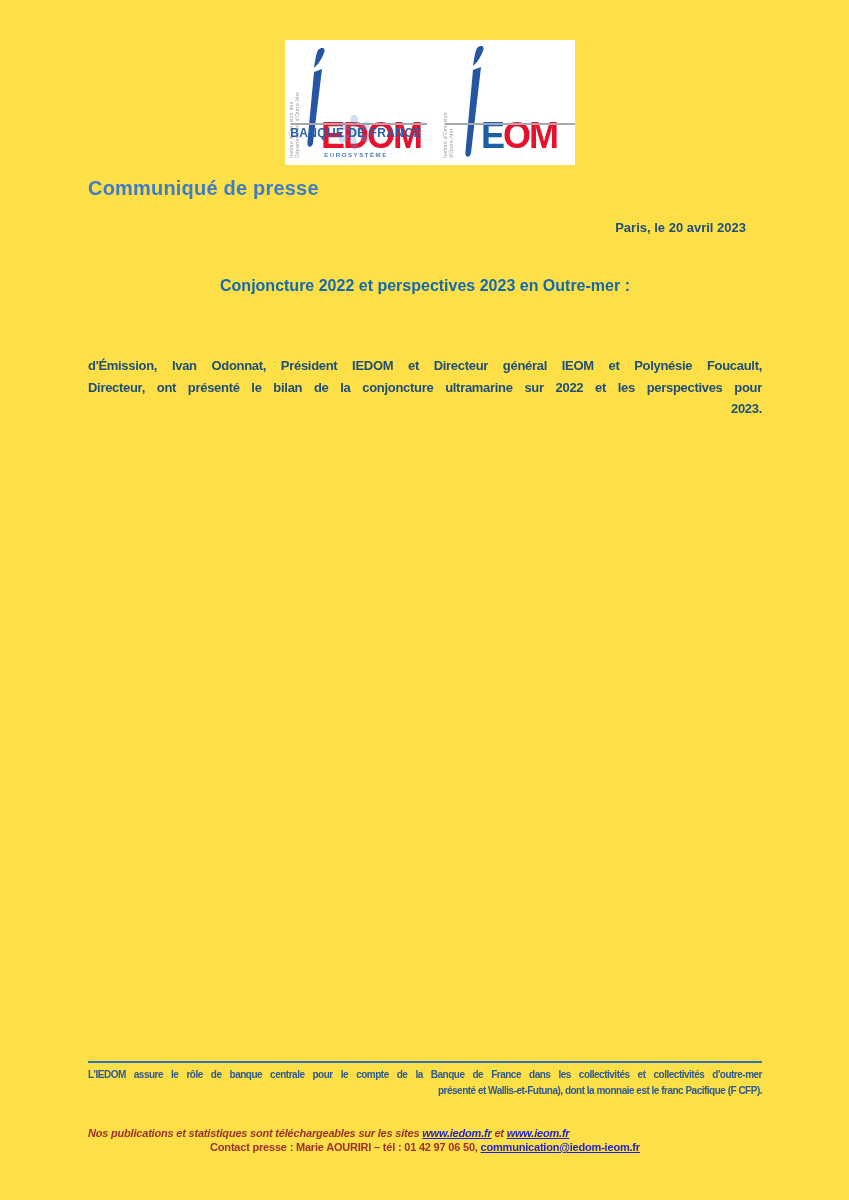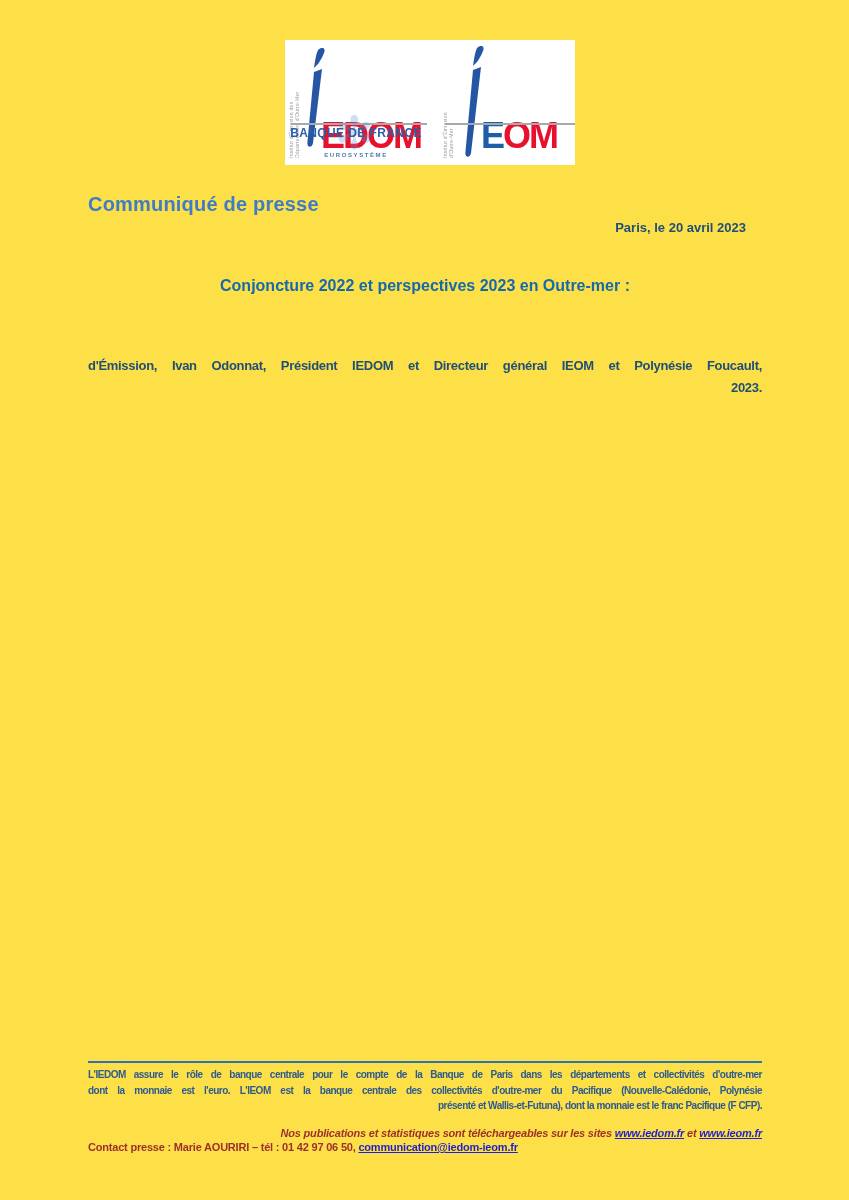--- a/index.html
+++ b/index.html
@@ -52,21 +52,20 @@
   }
 
   
   .press-heading {
     position: absolute;
     left: 88px; top: 177px;
     color: #3f7cc7;
     font-size: 20px;
     font-weight: 600;
     letter-spacing: 0.2px;
-    margin-top: 16px;
   }
   .date-line {
     position: absolute;
     left: 72px; top: 220px;
     width: 674px;
     text-align: right;
     color: #1f4e79;
     font-size: 13px;
     font-weight: 700;
   }
@@ -111,31 +110,32 @@
     color: #2d5a92;
     font-size: 10px;
     font-weight: 700;
     letter-spacing: -0.5px;
     line-height: 15.5px;
   }
   .pub-line {
     position: absolute;
     left: 88px; top: 1127px;
     width: 674px;
-    text-align: right;
+    text-align: left;
     color: #9e2f2f;
     font-size: 11px;
     font-weight: 700;
     font-style: italic;
     letter-spacing: -0.2px;
   }
   .contact-line {
     position: absolute;
     left: 88px; top: 1141px;
     width: 674px;
+    text-align: center;
     color: #9e2f2f;
     font-size: 11px;
     font-weight: 600;
     letter-spacing: -0.2px;
   }
   .link { color: #1f1fd4; text-decoration: underline; cursor: pointer; }
 </style>
 </head>
 <body>
 
@@ -180,28 +180,28 @@
 
   <div class="press-heading">Communiqué de presse</div>
   <div class="date-line">Paris, le 20 avril 2023</div>
 
   <div class="doc-title">
     <div>Conjoncture 2022 et perspectives 2023 en Outre-mer :</div>
   </div>
 
   <div class="body-par">
     <div class="jline">d'Émission, Ivan Odonnat, Président IEDOM et Directeur général IEOM et Polynésie Foucault,</div>
+    <div class="jline">Directeur, ont présenté le bilan de la conjoncture ultramarine sur 2022 et les perspectives pour</div>
     <div class="lline">2023.</div>
   </div>
 
   <div class="foot-rule"></div>
 
   <div class="footnote">
-    <div class="jline">L'IEDOM assure le rôle de banque centrale pour le compte de la Banque de Paris dans les départements et collectivités d'outre-mer</div>
-    <div class="jline">dont la monnaie est l'euro. L'IEOM est la banque centrale des collectivités d'outre-mer du Pacifique (Nouvelle-Calédonie, Polynésie</div>
+    <div class="jline">L'IEDOM assure le rôle de banque centrale pour le compte de la Banque de France dans les collectivités et collectivités d'outre-mer</div>
     <div class="lline">présenté et Wallis-et-Futuna), dont la monnaie est le franc Pacifique (F CFP).</div>
   </div>
 
   <div class="pub-line"><span>Nos publications  et statistiques sont téléchargeables sur les sites </span><span class="link">www.iedom.fr</span><span> et </span><span class="link">www.ieom.fr</span></div>
 
   <div class="contact-line"><span>Contact presse : Marie AOURIRI – tél : 01 42 97 06 50, </span><span class="link">communication@iedom-ieom.fr</span></div>
 
 </div>
 
 </body></html>

